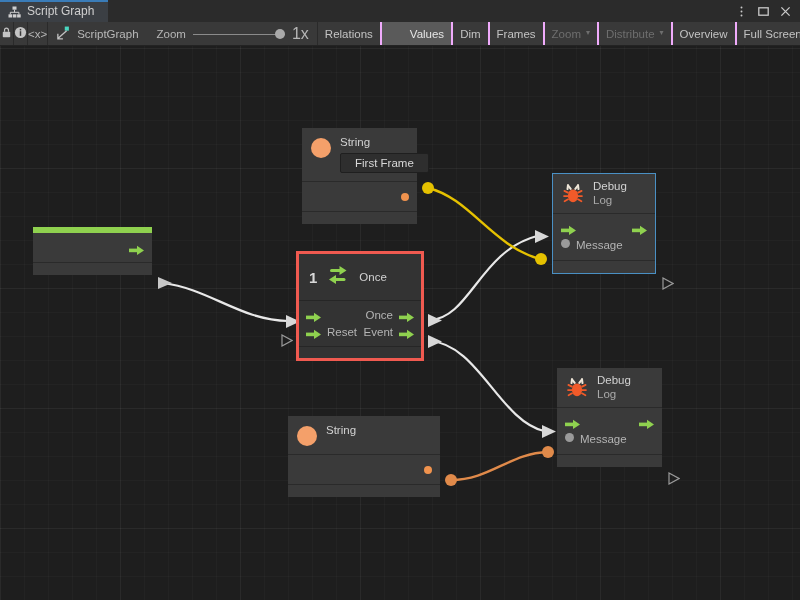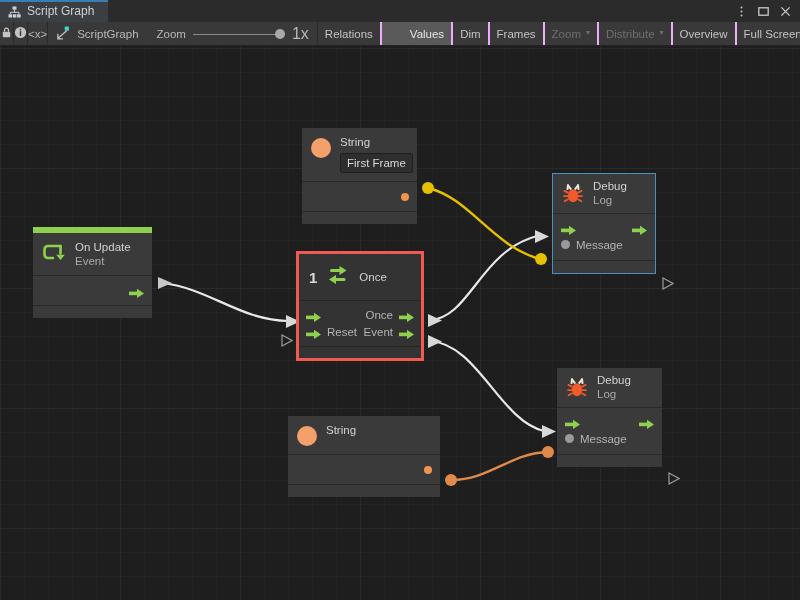--- a/index.html
+++ b/index.html
@@ -113,21 +113,21 @@
     padding: 6px 8px;
     box-sizing: border-box;
   }
   .node .foot {
     border-top: 1px solid #2a2a2a;
     height: 13px;
     background: #3a3a3a;
     box-sizing: border-box;
   }
   .row { display: flex; align-items: center; justify-content: space-between; height: 17px; }
-  .row .side { display: flex; align-items: center; gap: 6px; }
+  .row .side { display: flex; align-items: flex-start; gap: 6px; }
   .portlabel { font-size: 11.5px; color: #b4b4b4; }
 
   .arrow-green { width: 15px; height: 11px; display: block; }
   .dot-grey { width: 9px; height: 9px; border-radius: 50%; background: #9a9a9a; display: block; }
   .dot-orange { width: 8px; height: 8px; border-radius: 50%; background: #f0934e; display: block; }
 
   
   #node-onupdate { left: 33px; top: 181px; width: 119px; }
   #node-onupdate .greenbar { height: 6px; background: #8fd14f; }
   #node-onupdate .head { padding: 6px 8px 6px 7px; }
@@ -135,21 +135,21 @@
   
   .node-string .head { align-items: flex-start; padding: 8px 8px 8px 9px; }
   .node-string .circ { width: 20px; height: 20px; border-radius: 50%; background: #f4a06a; flex: 0 0 auto; margin-top: 2px; }
   .node-string .t1 { margin-bottom: 3px; }
   .strfield {
     background: #2e2e2e;
     border: 1px solid #1f1f1f;
     border-radius: 2px;
     color: #d8d8d8;
     font-size: 11.5px;
-    padding: 2px 6px;
+    padding: 2px 14px;
     line-height: 14px;
     display: inline-block;
     white-space: nowrap;
   }
   #node-string-1 { left: 302px; top: 82px; width: 115px; }
   #node-string-2 { left: 288px; top: 370px; width: 152px; }
   .node-string .body { height: 29px; padding: 0 8px; display: flex; align-items: center; justify-content: flex-end; }
 
   
   #node-once {
@@ -300,33 +300,20 @@
       <circle cx="428" cy="142" r="6" fill="#e5c100"></circle>
       <circle cx="541" cy="213" r="6" fill="#e5c100"></circle>
 
       <path d="M451 434 C 490 434, 510 407, 548 406" stroke="#e08a4a" stroke-width="2.4" fill="none"></path>
       <circle cx="451" cy="434" r="6" fill="#e08a4a"></circle>
       <circle cx="548" cy="406" r="6" fill="#e08a4a"></circle>
     </svg>
 
     <div class="node" id="node-onupdate">
       <div class="greenbar"></div>
-      <div class="head">
-        <span>
-          <svg viewBox="0 0 26 26" width="26" height="26">
-            <path d="M20.5 7 h-12.5 a3.5 3.5 0 0 0 -3.5 3.5 v5 a3.5 3.5 0 0 0 3.5 3.5 h5" stroke="#8fd14f" stroke-width="2.6" fill="none" stroke-linecap="round"></path>
-            <path d="M20.5 7 v7.5" stroke="#8fd14f" stroke-width="2.6" fill="none" stroke-linecap="round"></path>
-            <polygon points="20.5,21 16.2,15.8 24.8,15.8" fill="#8fd14f"></polygon>
-          </svg>
-        </span>
-        <span class="titles">
-          <span class="t1">On Update</span>
-          <span class="t2">Event</span>
-        </span>
-      </div>
       <div class="body">
         <div class="row">
           <span class="side"></span>
           <span class="side">
             <span class="arrow-green">
               <svg viewBox="0 0 15 11" width="15" height="11">
                 <rect x="0" y="3.6" width="9" height="3.6" fill="#8fd14f"></rect>
                 <polygon points="8,0.8 15,5.4 8,10" fill="#8fd14f"></polygon>
               </svg>
             </span>

